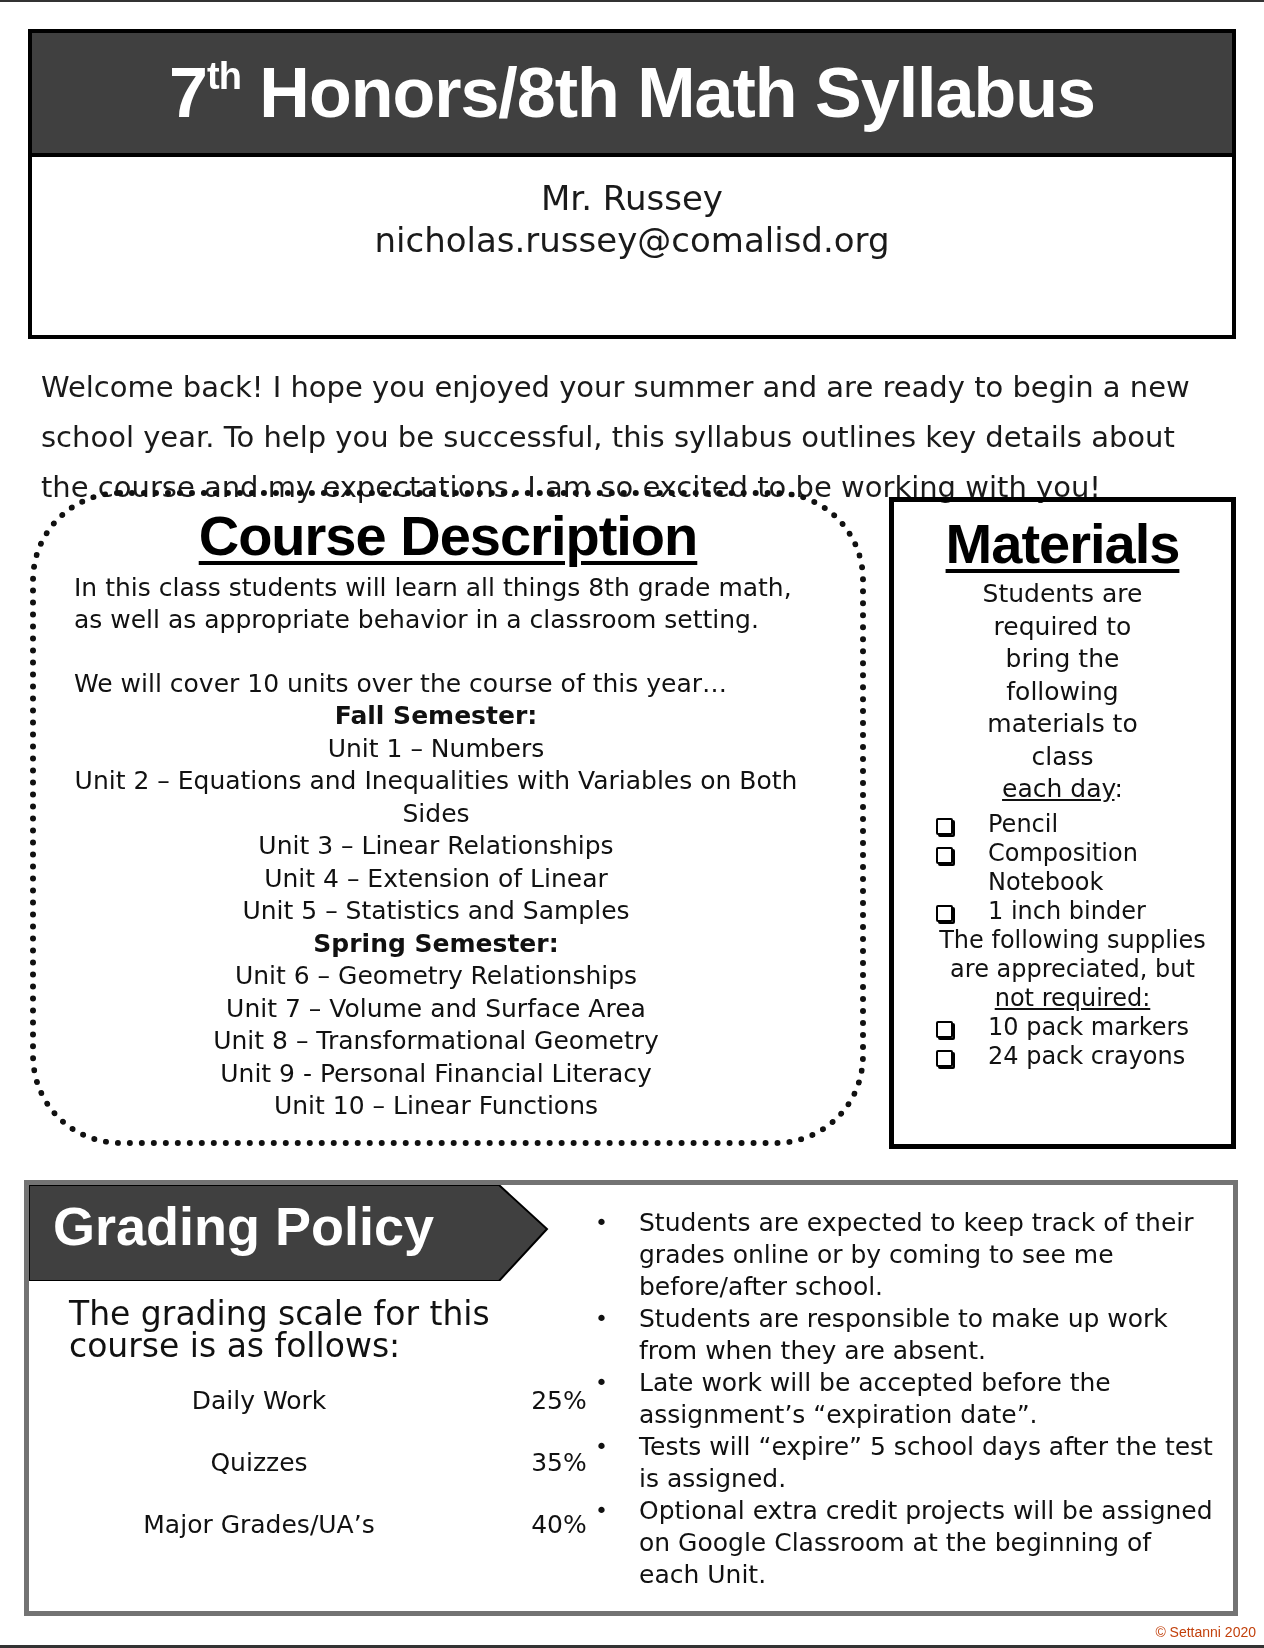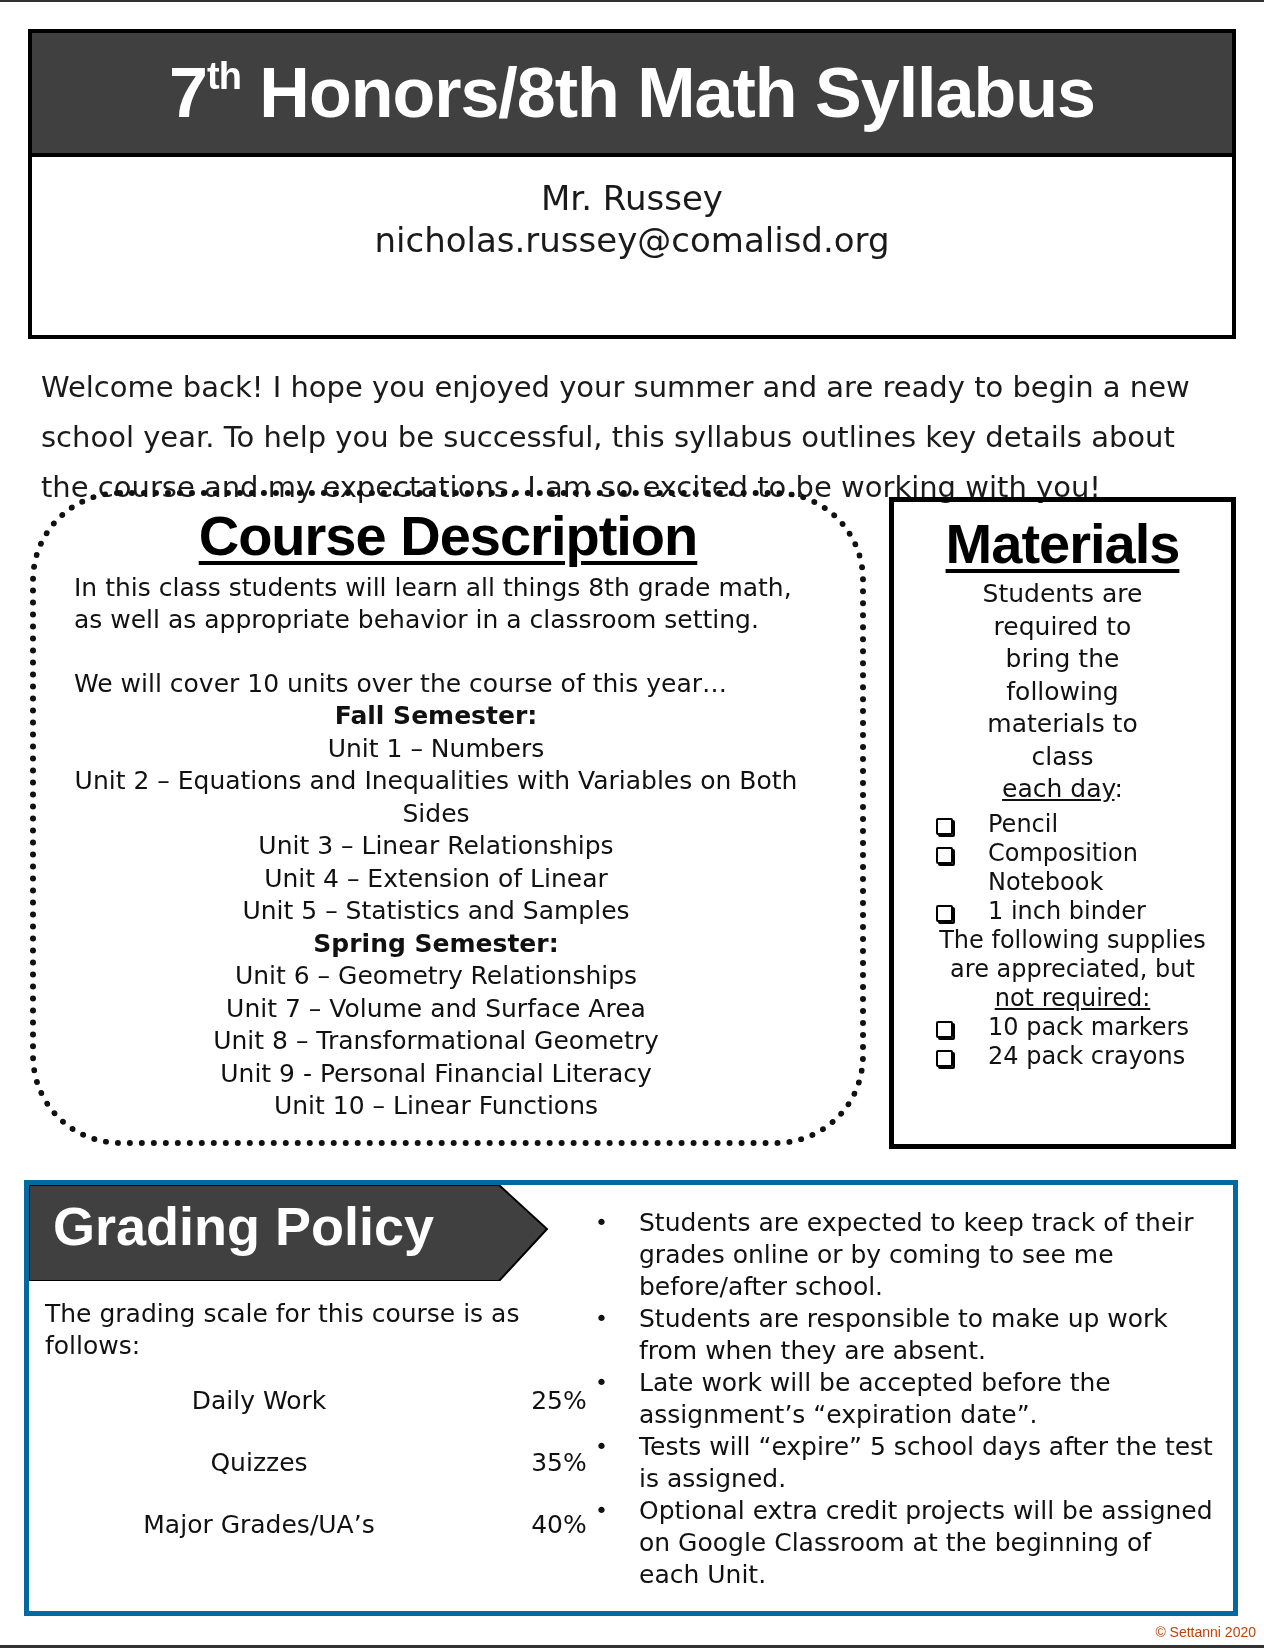--- a/index.html
+++ b/index.html
@@ -40,25 +40,25 @@
   .mat-intro { text-align: center; font-size: 25px; line-height: 32.5px; margin-top: 2px; }
   .u { text-decoration: underline; }
   .mat-list { list-style: none; margin: 4px 0 0 12px; padding: 0 0 0 30px; font-size: 24px; line-height: 29px; }
   .mat-list li { display: flex; align-items: flex-start; }
   .chk { display: inline-block; width: 13px; height: 13px; border: 2px solid #000; border-radius: 2px;
          box-shadow: 2px 2px 0 #000; margin-top: 8px; margin-right: 35px; flex: none; }
   .mat-note { text-align: center; font-size: 24px; line-height: 29px; padding: 0 10px 0 30px; }
 
   
   .grading { position: absolute; left: 24px; top: 1180px; width: 1214px; height: 436px;
-             border: 5px solid #0369a1; box-sizing: border-box; }
+             border: 5px solid #737373; box-sizing: border-box; }
   .grading-banner { position: absolute; left: 0; top: 0; width: 520px; height: 96px; }
   .grading-title { position: absolute; left: 24px; top: 10px; color: #fff; font-family: "Liberation Sans", sans-serif;
                    font-weight: bold; font-size: 54px; letter-spacing: 0px; }
-  .grading-intro { position: absolute; left: 16px; top: 113px; width: 490px; font-size: 25px; line-height: 32px; }
+  .grading-intro { position: absolute; left: 40px; top: 113px; width: 490px; font-size: 33px; line-height: 32px; }
   .grade-table { position: absolute; left: 50px; top: 200px; border-collapse: collapse; font-size: 25px; }
   .grade-table td { vertical-align: top; padding: 0; line-height: 32px; }
   .grade-table td.cat { width: 240px; text-align: center; }
   .grade-table td.pct { width: 200px; text-align: center; padding-left: 20px; }
   .grade-table tr.gap td { height: 30px; }
   .rules { position: absolute; left: 548px; top: 22px; width: 640px; margin: 0; padding: 0; list-style: none;
            font-size: 25px; line-height: 32px; }
   .rules li { position: relative; padding-left: 62px; }
   .rules li::before { content: "•"; position: absolute; left: 18px; top: 0; font-size: 22px; }
 

